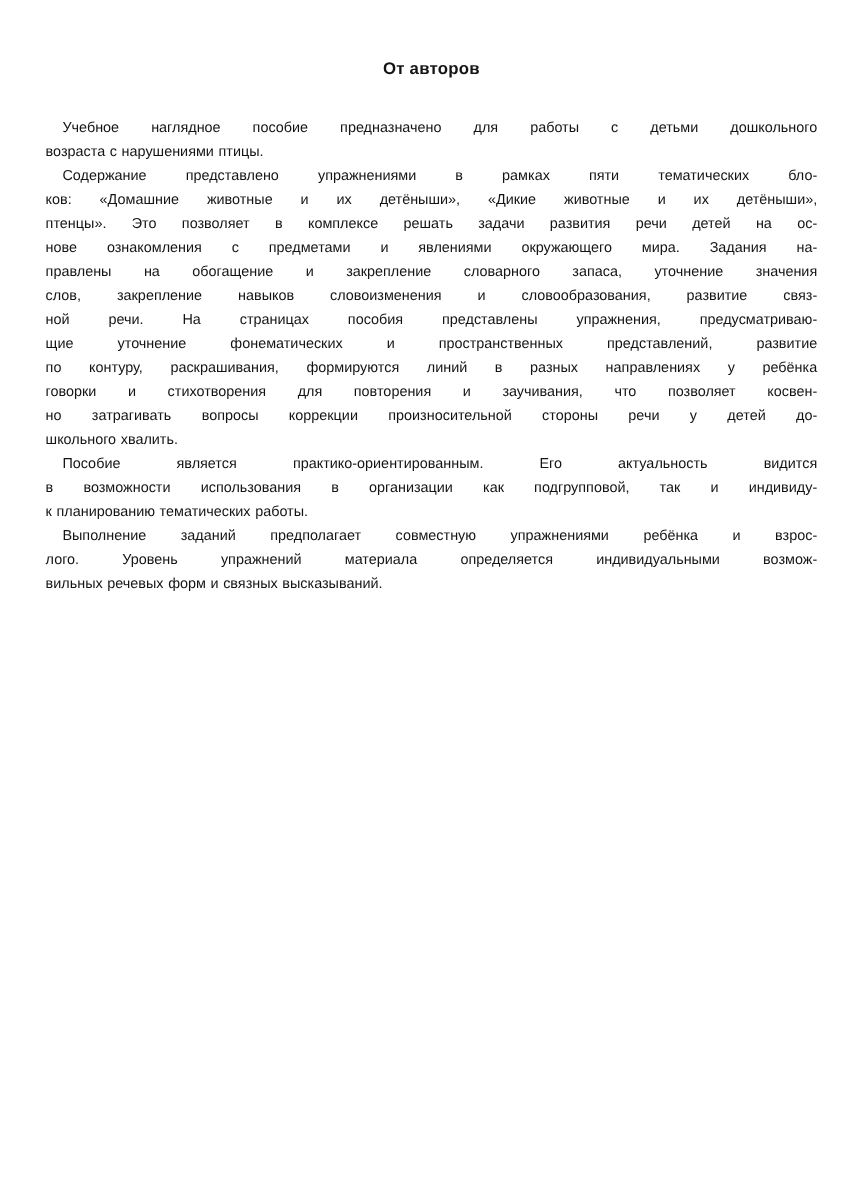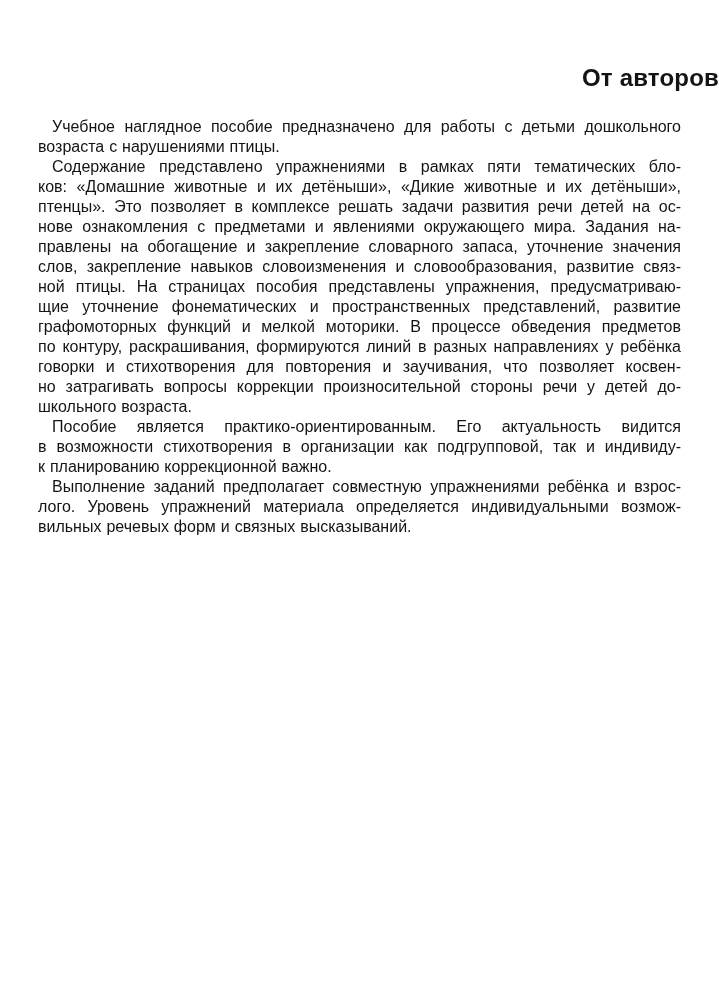--- a/index.html
+++ b/index.html
@@ -11,31 +11,31 @@
     position: relative;
     width: 719px;
     height: 1000px;
     background: #ffffff;
     color: #141414;
     font-family: "Liberation Sans", sans-serif;
     overflow: hidden;
   }
   .page-title {
     margin: 0;
-    padding-top: 65px;
-    text-align: right;
-    font-size: 24px;
+    padding-top: 44px;
+    text-align: center;
+    font-size: 14px;
     line-height: 26px;
     font-weight: bold;
     letter-spacing: 0.2px;
     color: #141414;
   }
   .text-body {
     margin: 26px 38px 0 38px; 
-    font-size: 16px;
+    font-size: 12px;
     line-height: 20px;
     letter-spacing: 0;
     word-spacing: 0.5px;
   }
   .paragraph {
     margin: 0;
     padding: 0;
   }
   .line {
     text-align: justify;
@@ -62,32 +62,31 @@
         <div class="line first">Учебное наглядное пособие предназначено для работы с детьми дошкольного</div>
         <div class="line last">возраста с нарушениями птицы.</div>
       </div>
       <div class="paragraph">
         <div class="line first">Содержание представлено упражнениями в рамках пяти тематических бло-</div>
         <div class="line">ков: «Домашние животные и их детёныши», «Дикие животные и их детёныши»,</div>
         <div class="line">птенцы». Это позволяет в комплексе решать задачи развития речи детей на ос-</div>
         <div class="line">нове ознакомления с предметами и явлениями окружающего мира. Задания на-</div>
         <div class="line">правлены на обогащение и закрепление словарного запаса, уточнение значения</div>
         <div class="line">слов, закрепление навыков словоизменения и словообразования, развитие связ-</div>
-        <div class="line">ной птицы. На страницах пособия представлены упражнения, предусматриваю-</div>
+        <div class="line">ной речи. На страницах пособия представлены упражнения, предусматриваю-</div>
         <div class="line">щие уточнение фонематических и пространственных представлений, развитие</div>
-        <div class="line">графомоторных функций и мелкой моторики. В процессе обведения предметов</div>
         <div class="line">по контуру, раскрашивания, формируются линий в разных направлениях у ребёнка</div>
         <div class="line">говорки и стихотворения для повторения и заучивания, что позволяет косвен-</div>
         <div class="line">но затрагивать вопросы коррекции произносительной стороны речи у детей до-</div>
-        <div class="line last">школьного возраста.</div>
+        <div class="line last">школьного хвалить.</div>
       </div>
       <div class="paragraph">
         <div class="line first">Пособие является практико-ориентированным. Его актуальность видится</div>
-        <div class="line">в возможности стихотворения в организации как подгрупповой, так и индивиду-</div>
-        <div class="line last">к планированию коррекционной важно.</div>
+        <div class="line">в возможности использования в организации как подгрупповой, так и индивиду-</div>
+        <div class="line last">к планированию тематических работы.</div>
       </div>
       <div class="paragraph">
         <div class="line first">Выполнение заданий предполагает совместную упражнениями ребёнка и взрос-</div>
         <div class="line">лого. Уровень упражнений материала определяется индивидуальными возмож-</div>
         <div class="line last">вильных речевых форм и связных высказываний.</div>
       </div>
     </div>
 </div>
 
 </body></html>

